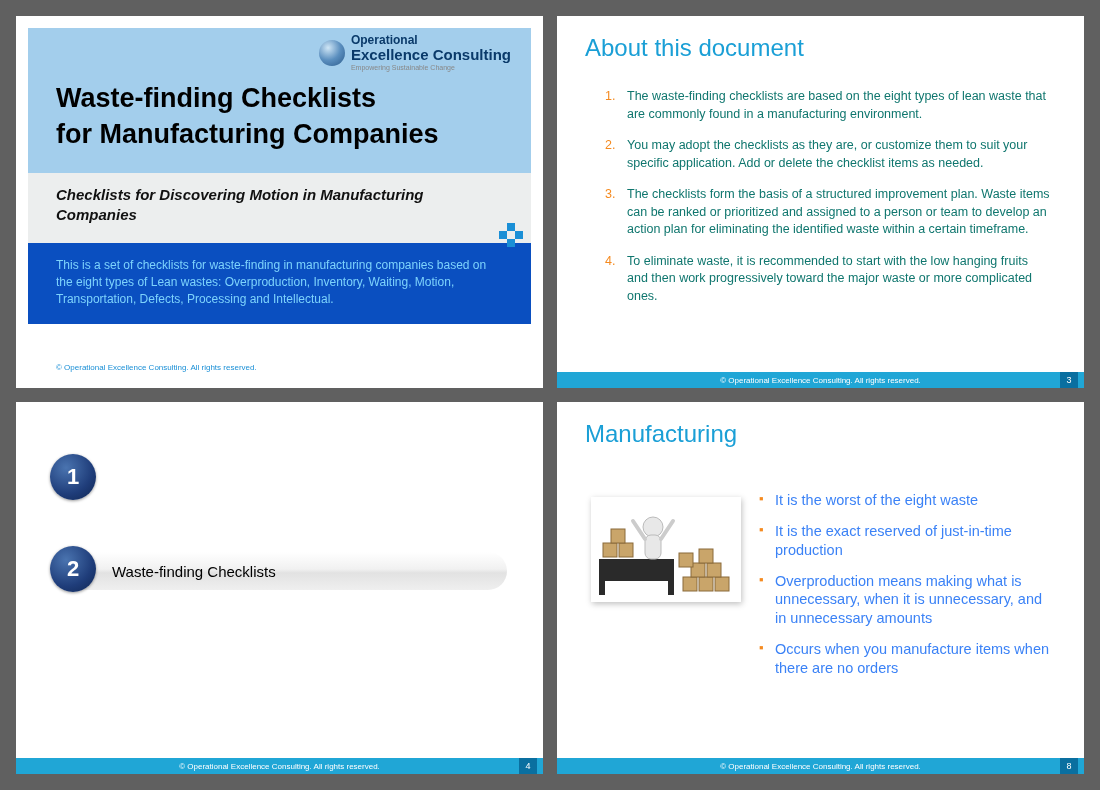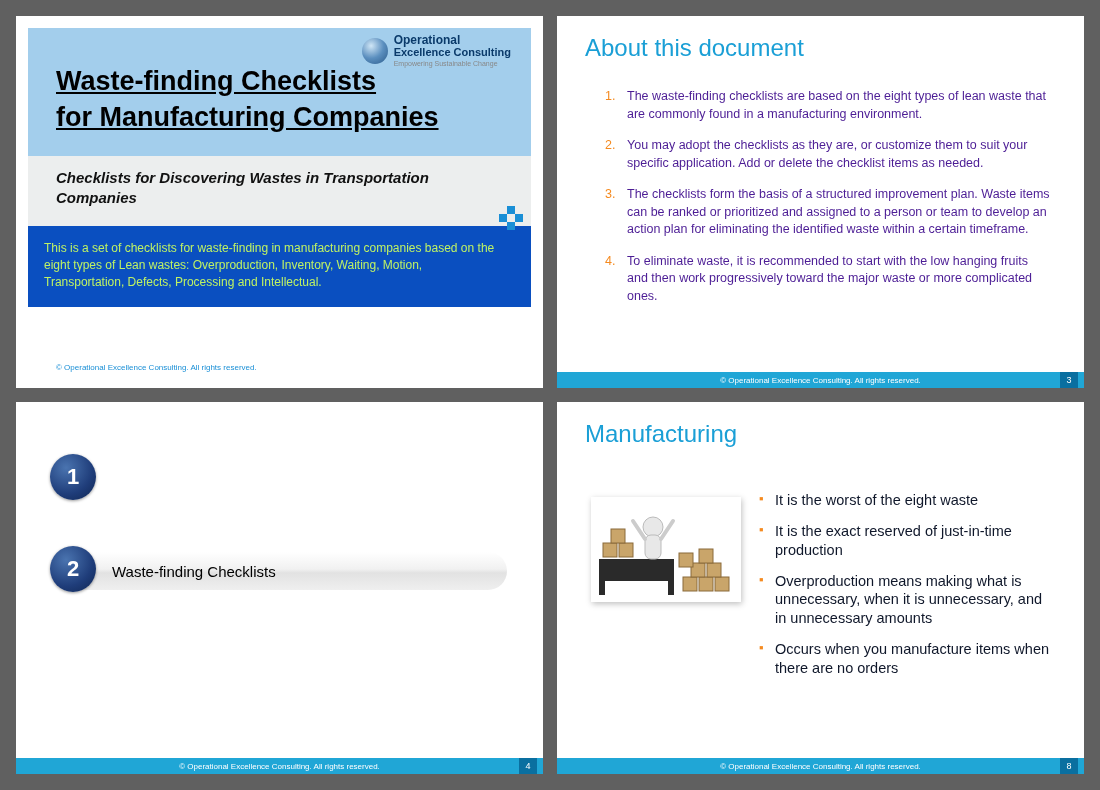--- a/index.html
+++ b/index.html
@@ -22,23 +22,22 @@
   .slide {
     background: #fff;
     position: relative;
     overflow: hidden;
   }
 
   
   .s1-outer { padding: 12px; height: 100%; position: relative; }
   .s1-topblock {
     background: #a3ceec;
-    padding: 35px 28px 20px 28px;
-    position: relative;
-    text-decoration: underline;
+    padding: 52px 28px 20px 28px;
+    position: relative;
   }
   .s1-logo {
     position: absolute;
     top: 6px; right: 20px;
     display: flex; align-items: center; gap: 6px;
     font-size: 10px;
   }
   .s1-logo .globe {
     width: 26px; height: 26px; border-radius: 50%;
     background: radial-gradient(circle at 35% 30%, #cfe6f6 0%, #5b8fbf 50%, #2a5a8a 100%);
@@ -64,22 +63,22 @@
     color: #111;
     line-height: 1.35;
   }
   .s1-pixeldeco {
     position: absolute; right: 8px; bottom: -4px;
     width: 24px; height: 24px;
   }
   .s1-pixeldeco .p { position:absolute; width:8px; height:8px; background:#1a8fd6;}
   .s1-bottomblock {
     background: #0a4fc0;
-    padding: 14px 28px 16px 16px;
-    color: #bef264;
+    padding: 14px 28px 16px 28px;
+    color: #7dd3fc;
     font-size: 12px;
     line-height: 1.4;
   }
   .s1-copy {
     position: absolute;
     left: 40px; bottom: 16px;
     font-size: 8px;
     color: #1a8fd6;
   }
 
@@ -115,21 +114,21 @@
   
   .s2-list {
     padding: 18px 34px 0 48px;
     counter-reset: item;
   }
   .s2-list li {
     list-style: none;
     position: relative;
     font-size: 12.5px;
     line-height: 1.4;
-    color: #4c1d95;
+    color: #0f766e;
     margin-bottom: 14px;
     padding-left: 22px;
   }
   .s2-list li::before {
     counter-increment: item;
     content: counter(item) ".";
     position: absolute;
     left: 0; top: 0;
     color: #f58a1f;
     font-weight: normal;
@@ -169,21 +168,21 @@
     flex-shrink: 0;
     margin-top: 6px;
   }
   .s4-img svg { width: 100%; height: 100%; }
   .s4-list { flex: 1; }
   .s4-list li {
     list-style: none;
     position: relative;
     font-size: 14.5px;
     line-height: 1.3;
-    color: #0f172a;
+    color: #3b82f6;
     margin-bottom: 12px;
     padding-left: 16px;
   }
   .s4-list li::before {
     content: "▪";
     position: absolute;
     left: 0; top: 0;
     color: #f58a1f;
     font-size: 13px;
   }
@@ -193,31 +192,31 @@
 
 <div class="grid">
 
   <div class="slide">
     <div class="s1-outer">
       <div class="s1-topblock">
         <div class="s1-logo">
           <div class="globe"></div>
           <div class="txt">
             <b>Operational</b><br>
-            <b style="font-size:11px;color:#0a3a6a">Excellence Consulting</b><br>
+            <b style="font-size:15px;color:#0a3a6a">Excellence Consulting</b><br>
             <span>Empowering Sustainable Change</span>
           </div>
         </div>
         <div class="s1-title">
           <span>Waste-finding Checklists</span><br>
           <span>for Manufacturing Companies</span>
         </div>
       </div>
       <div class="s1-midblock">
-        <div class="s1-sub">Checklists for Discovering Wastes in Transportation Companies</div>
+        <div class="s1-sub">Checklists for Discovering Motion in Manufacturing Companies</div>
         <div class="s1-pixeldeco">
           <div class="p" style="left:8px;top:0"></div>
           <div class="p" style="left:0;top:8px"></div>
           <div class="p" style="left:16px;top:8px"></div>
           <div class="p" style="left:8px;top:16px"></div>
         </div>
       </div>
       <div class="s1-bottomblock">
         <span>This is a set of checklists for waste-finding in manufacturing companies based on the eight types of Lean wastes: Overproduction, Inventory, Waiting, Motion, Transportation, Defects, Processing and Intellectual.</span>
       </div>

